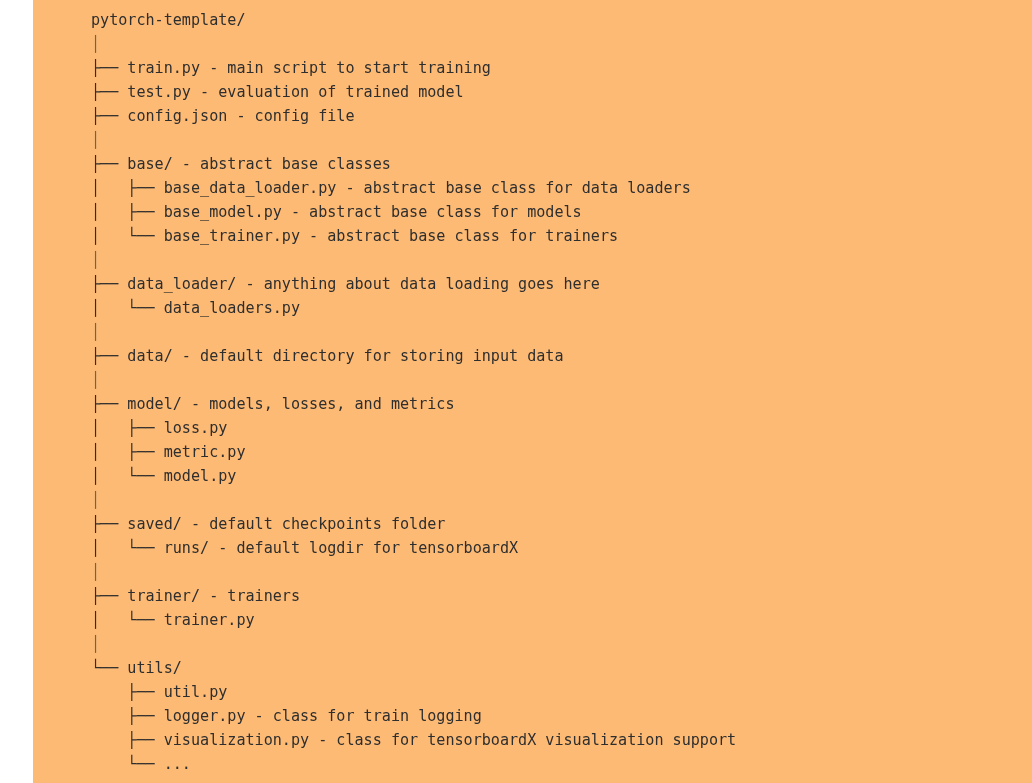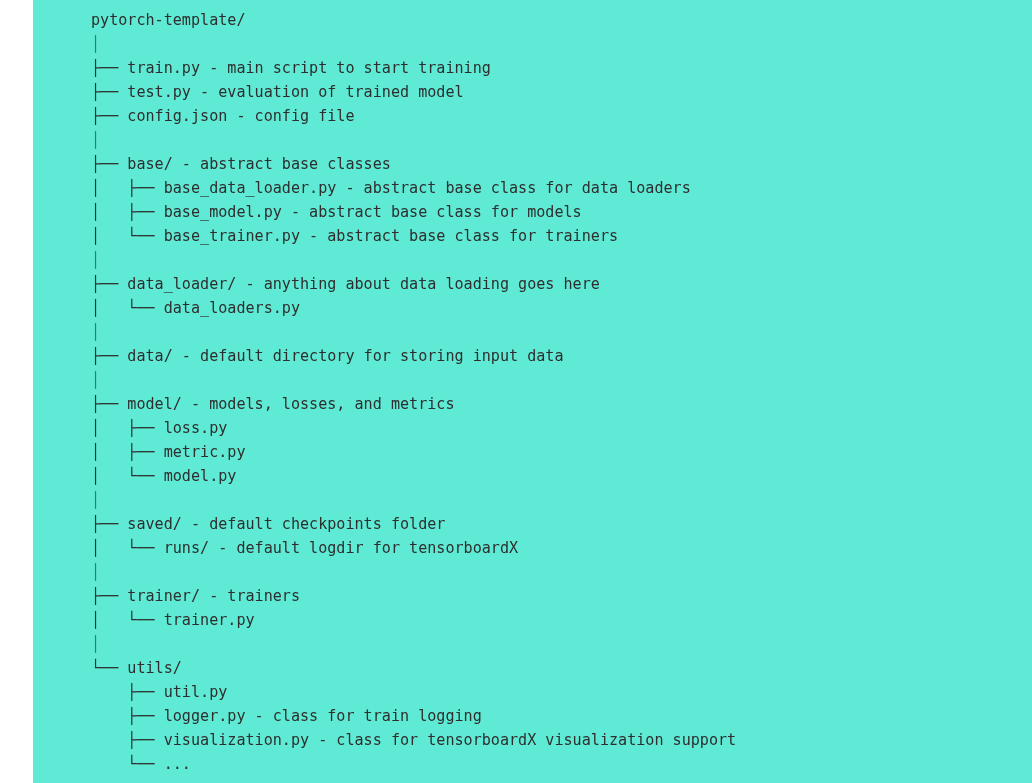--- a/index.html
+++ b/index.html
@@ -23,21 +23,21 @@
     background: #ffffff;
   }
 
   
   #content-surface {
     position: absolute;
     left: 33px;
     top: 0;
     width: 999px;
     height: 783px;
-    background: #5eead4;
+    background: #fdba74;
   }
 
   #tree-block {
     position: absolute;
     left: 58px;
     top: 8px;
     width: 960px;
     margin: 0;
     padding: 0;
     white-space: pre;

